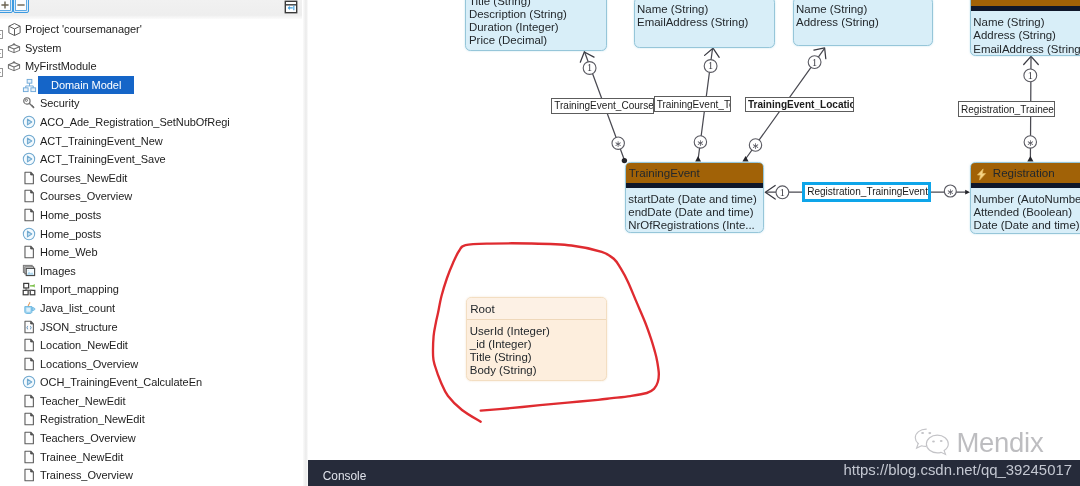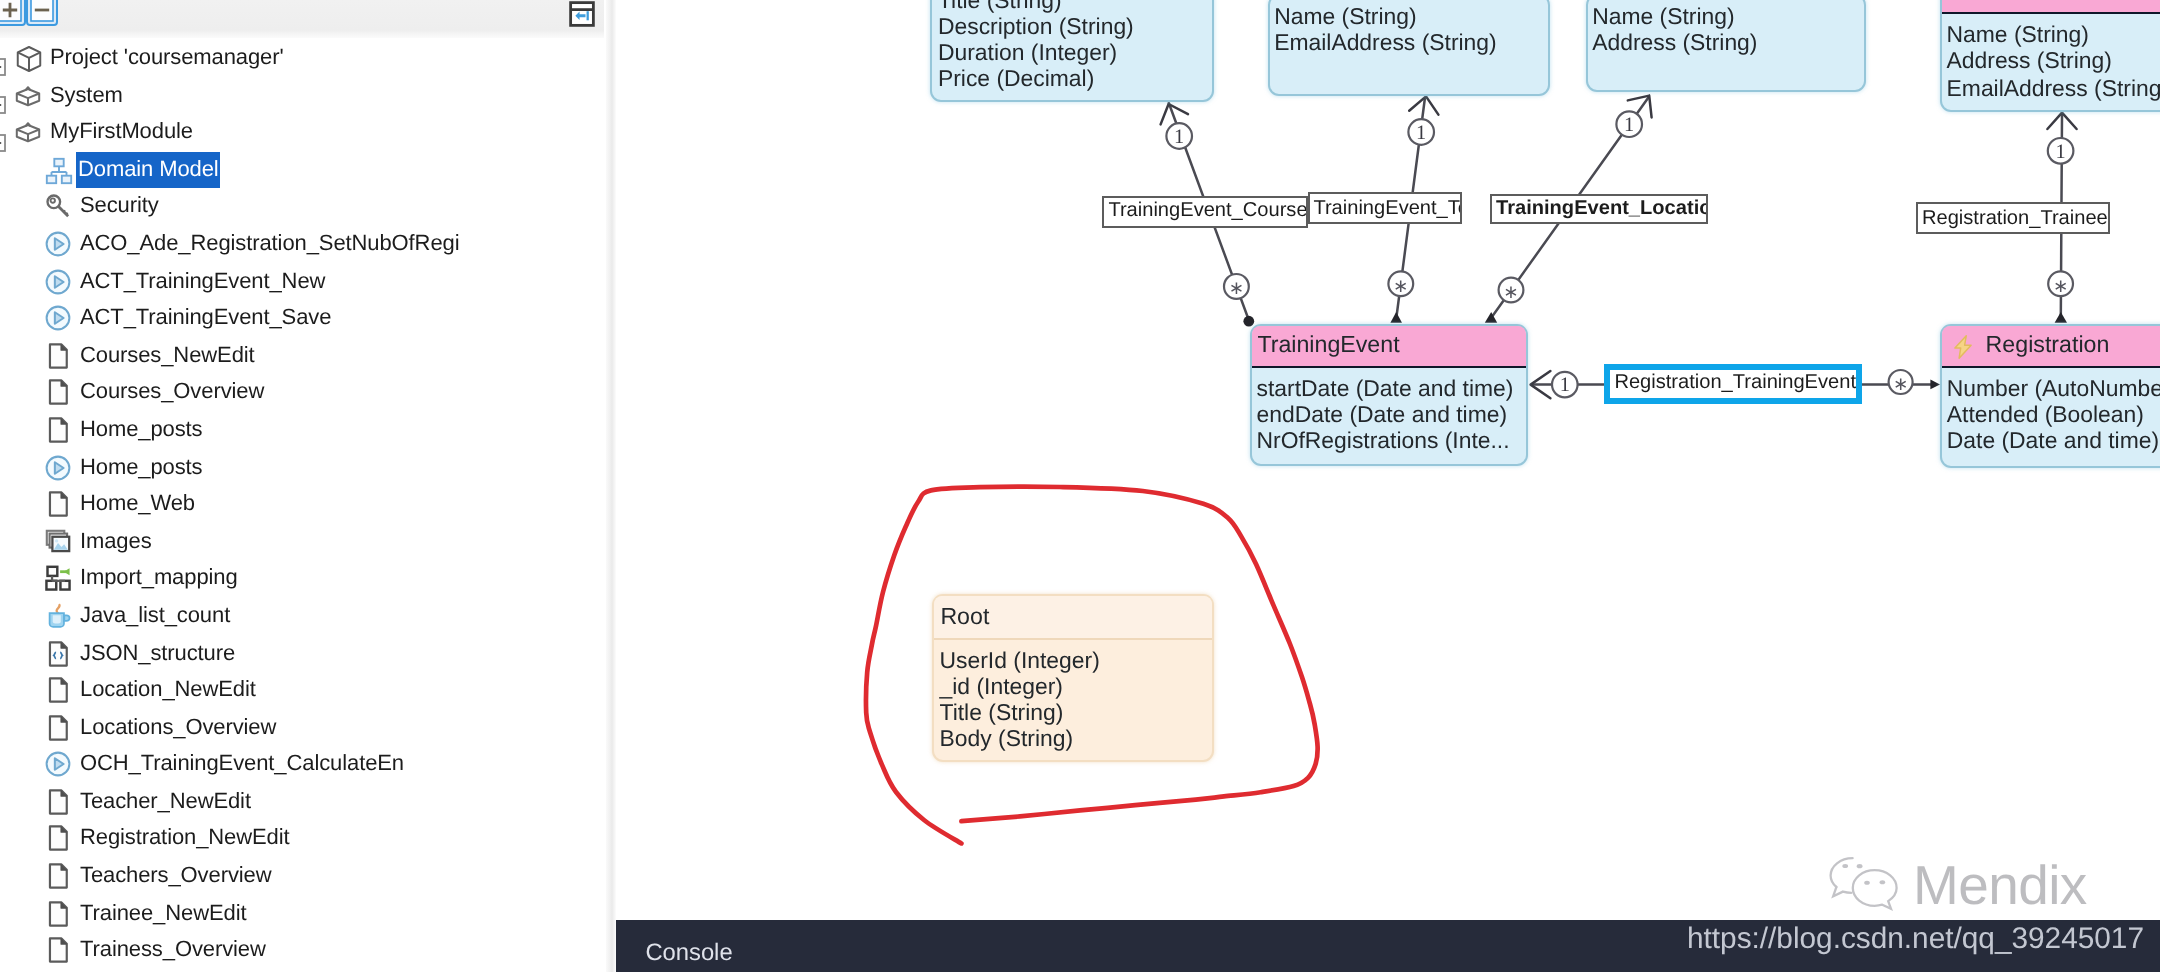--- a/index.html
+++ b/index.html
@@ -20,29 +20,29 @@
       background:linear-gradient(to right,#fafafa,#f0f0f0 40%,#eaeaea 60%,#fcfcfc);}
   #explorer-tree{position:absolute;left:0;top:20px;width:305px;height:467px;overflow:hidden;}
   .tree-row{position:relative;height:18.6px;white-space:nowrap;}
   .tree-row.sel .tree-lbl{line-height:18.6px;}
   .tree-exp{position:absolute;left:-6px;top:5.4px;width:9px;height:9px;}
   .tree-ico{position:absolute;top:2px;width:14px;height:14px;}
   .tree-lbl{position:absolute;font-size:11px;color:#1c1c1c;line-height:18px;top:0px;
       letter-spacing:-0.05px;}
   .ind0 .tree-ico{left:7px;} .ind0 .tree-lbl{left:25px;}
   .ind1 .tree-ico{left:22px;} .ind1 .tree-lbl{left:40px;}
-  .tree-row.sel .tree-lbl{background:#1565c8;color:#fff;padding:0 1px;left:38px;}
+  .tree-row.sel .tree-lbl{background:#1565c8;color:#fff;padding:0 13px;left:38px;}
 
   
   #canvas{position:absolute;left:308px;top:0;width:772px;height:466px;background:#fff;overflow:hidden;}
   #canvas-svg{position:absolute;left:0;top:0;}
   .ent{position:absolute;box-sizing:border-box;border:1.1px solid #96c6d9;border-radius:5.5px;
        background:#d8eef8;box-shadow:0 0 2px rgba(140,200,225,.55);}
-  .ent-hdr{height:20.5px;position:relative;border-bottom:1px solid #0f172a;
-       background:#f9a8d4;border-radius:4px 4px 0 0;}
+  .ent-hdr{height:20.5px;position:relative;border-bottom:5px solid #0f172a;
+       background:#a16207;border-radius:4px 4px 0 0;}
   .ent-hdr-title{position:absolute;left:3px;top:3.6px;font-size:11.6px;color:#23282c;}
   .ent-hdr-title.withicon{left:22px;}
   .ent-ico{position:absolute;left:4.5px;top:4px;width:13px;height:13px;}
   .ent-body{padding:5px 0 4px 2.6px;}
   .ent-attr{font-size:11.45px;color:#23282c;line-height:13.05px;white-space:nowrap;}
   .ent.orange{border-color:#f3dec2;background:#fdeedd;box-shadow:0 0 2px rgba(235,205,165,.6);}
   .ent.orange .ent-hdr{background:#fdf1e5;border-bottom:1px solid #efd8ba;}
 
   .assoc-lbl{position:absolute;box-sizing:border-box;background:#fff;border:1px solid #5c5c5c;
       font-size:10.05px;color:#1c1c1c;padding:0 2px;white-space:nowrap;

